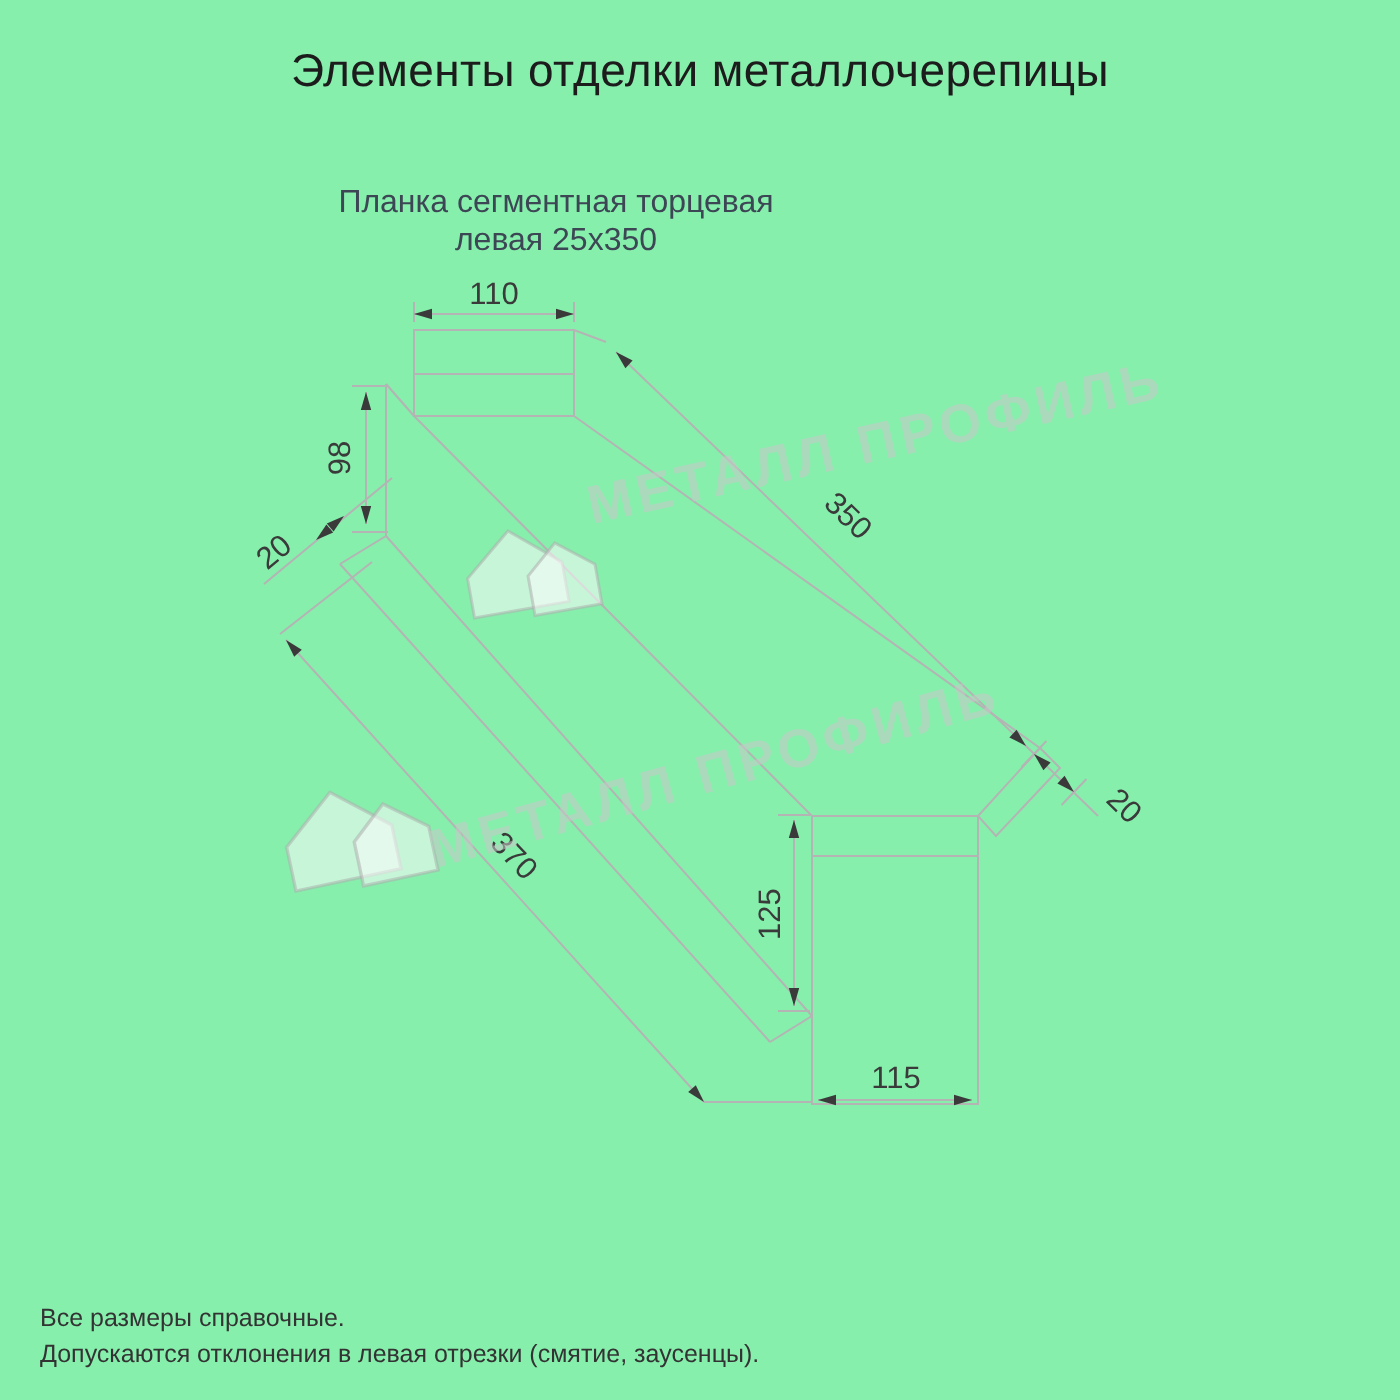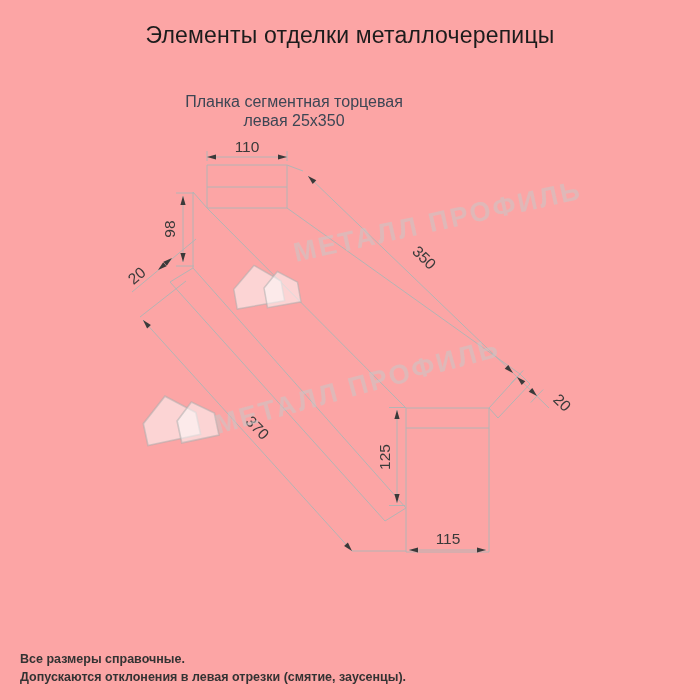--- a/index.html
+++ b/index.html
@@ -1,43 +1,43 @@
 <!DOCTYPE html>
 <html><head>
 <meta charset="utf-8">
 <style>
   html,body{margin:0;padding:0;}
   body{
     width:700px;height:700px;background:#ffffff;
     font-family:"Liberation Sans","DejaVu Sans",sans-serif;
     position:relative;overflow:hidden;
   }
-  .page{position:absolute;inset:0;background:#fca5a5;}
+  .page{position:absolute;inset:0;background:#86efac;}
   .title{
     position:absolute;top:22px;left:0;width:700px;
     text-align:center;font-size:23px;color:#1c1c1c;
     letter-spacing:0.2px;
   }
   .subtitle{
-    position:absolute;top:92px;left:16px;width:556px;
+    position:absolute;top:92px;left:0;width:556px;
     text-align:center;font-size:16px;line-height:19px;color:#3d4654;
   }
   .drawing-svg{position:absolute;top:0;left:0;}
   .dim-text{
     font-family:"Liberation Sans","DejaVu Sans",sans-serif;
     font-size:15.5px;fill:#3a3a3a;
   }
   .wm-text{
     font-family:"Liberation Sans","DejaVu Sans",sans-serif;
     font-size:27px;font-weight:bold;letter-spacing:2.5px;
     fill:#c8c8c8;opacity:0.55;
   }
   .footer{
     position:absolute;left:20px;bottom:14px;
-    font-size:12.5px;line-height:18px;color:#333333;font-weight:bold;
+    font-size:12.5px;line-height:18px;color:#333333;
   }
 </style>
 </head>
 <body>
 
 <div class="page">
 
   <div class="title">Элементы отделки металлочерепицы</div>
 
   <div class="subtitle">

